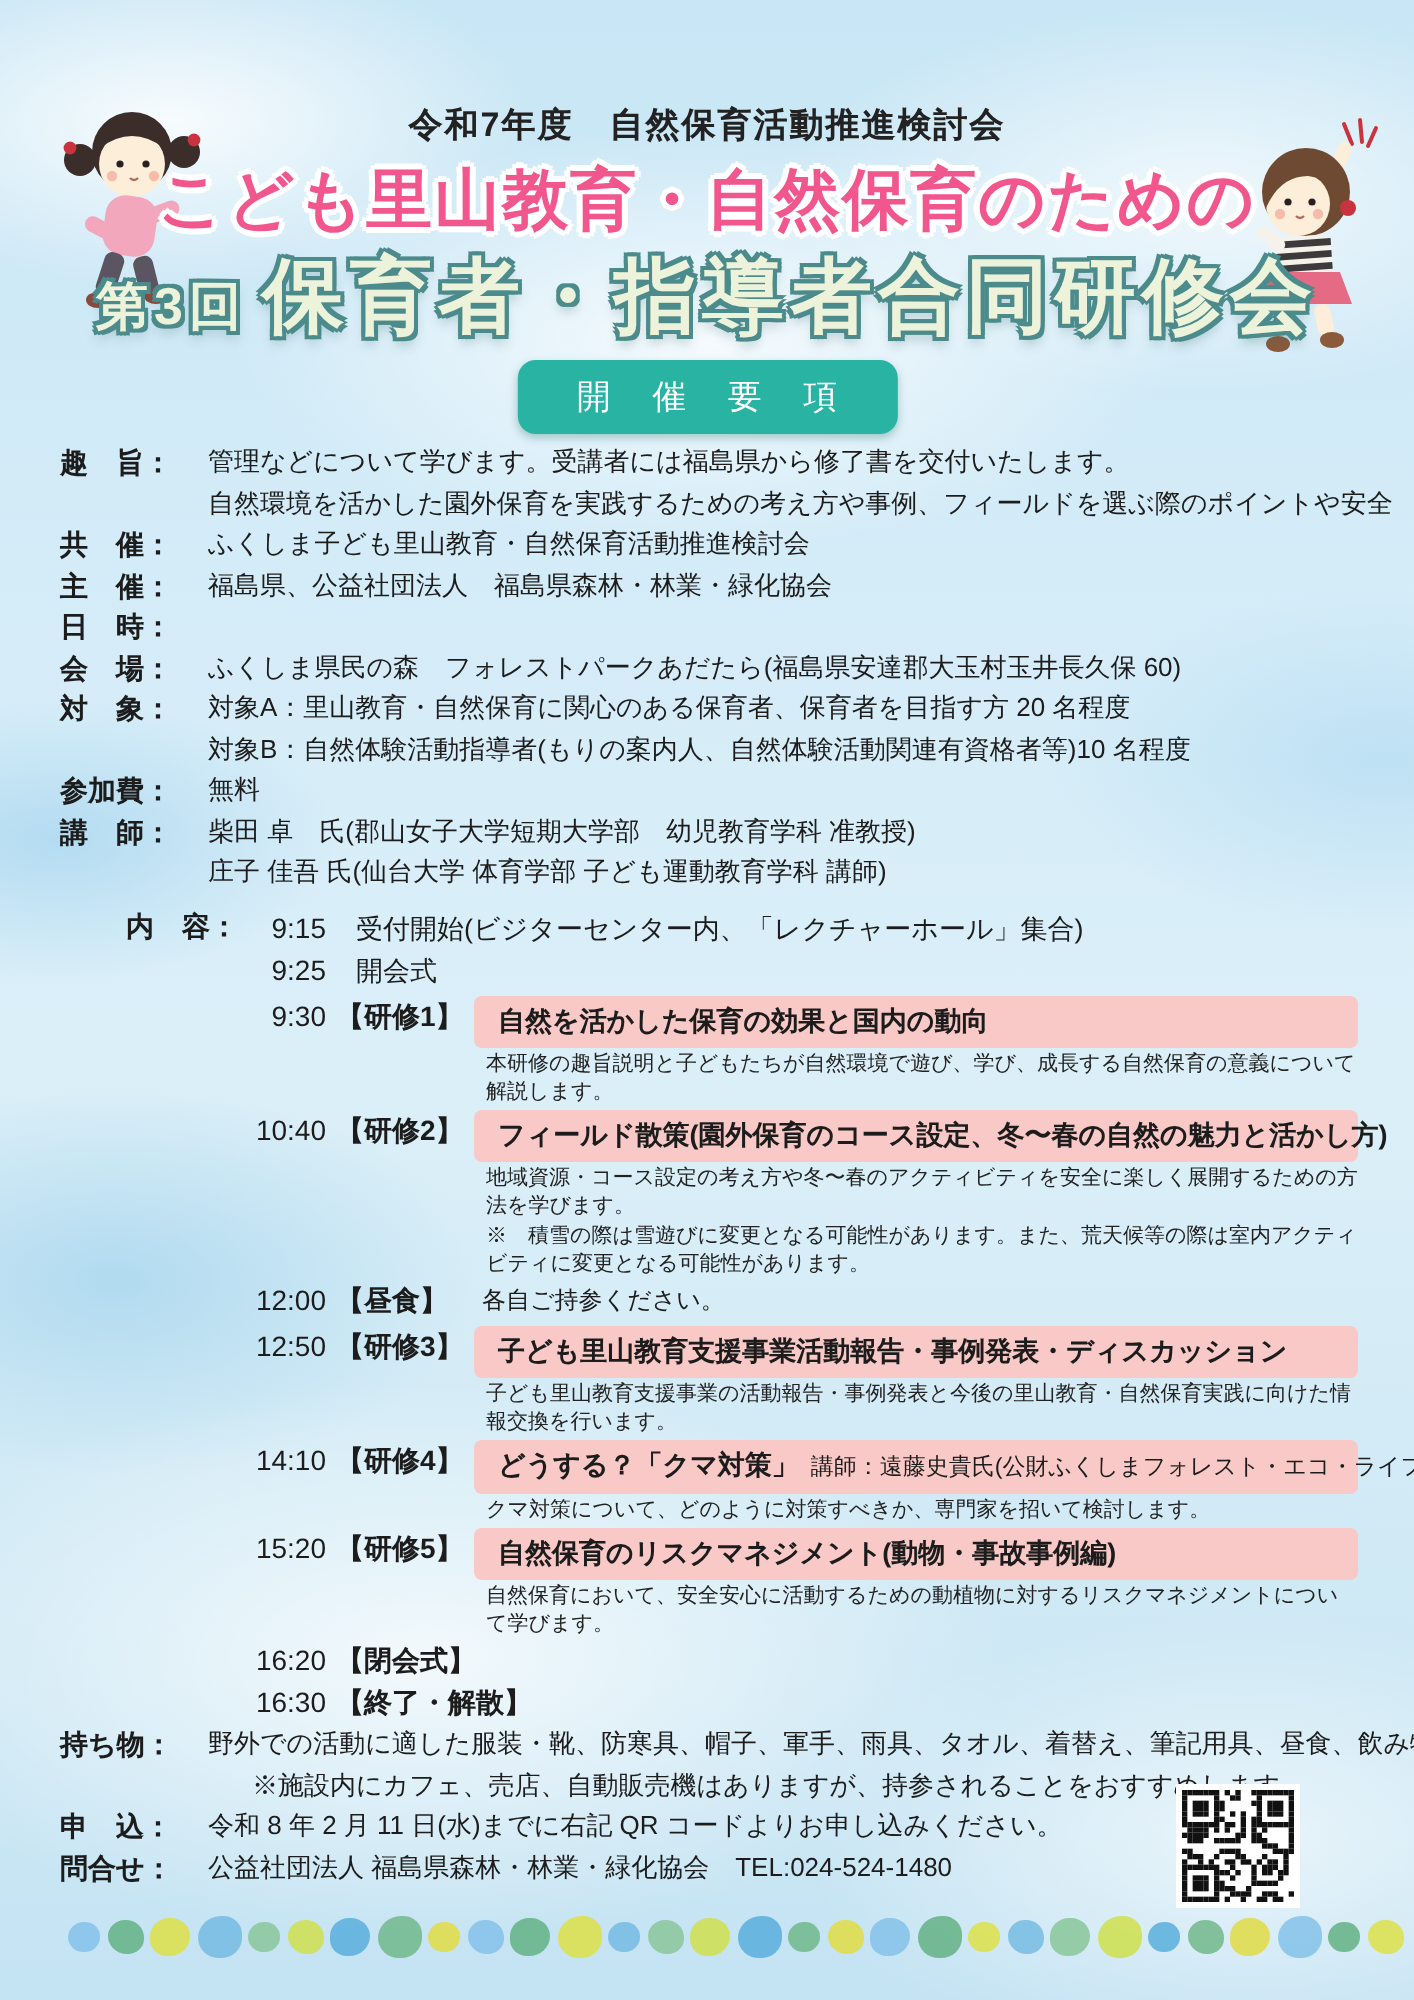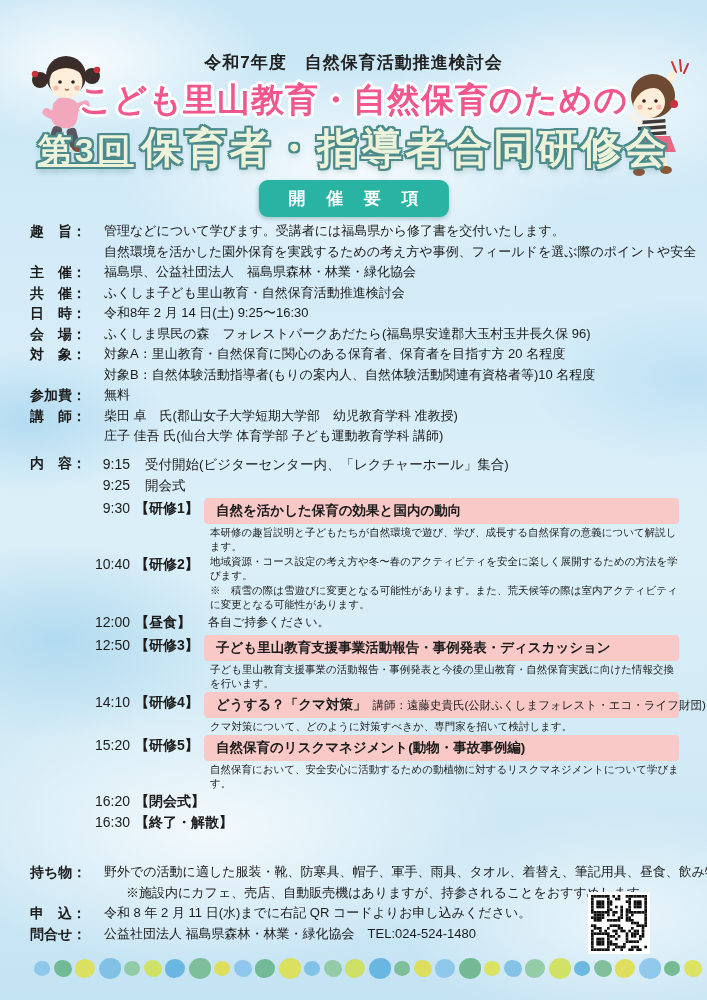--- a/index.html
+++ b/index.html
@@ -22,36 +22,36 @@
     font-size:17px; font-weight:600; letter-spacing:1px; color:#222; }
   .title1 { position:absolute; top:78px; left:0; right:0; text-align:center;
     font-size:33px; font-weight:bold; color:#f1568d; letter-spacing:1px;
     text-shadow:-2px -2px 0 #fff, 2px -2px 0 #fff, -2px 2px 0 #fff, 2px 2px 0 #fff,
                  0 -3px 0 #fff, 0 3px 0 #fff, -3px 0 0 #fff, 3px 0 0 #fff; }
   .title2 { position:absolute; top:121px; left:0; right:0; text-align:center;
     font-weight:bold; color:#edf3da; letter-spacing:3px;
     text-shadow:-2px -2px 0 #4c8b8c, 2px -2px 0 #4c8b8c, -2px 2px 0 #4c8b8c, 2px 2px 0 #4c8b8c,
                  0 -2px 0 #4c8b8c, 0 2px 0 #4c8b8c, -2px 0 0 #4c8b8c, 2px 0 0 #4c8b8c,
                  0 4px 6px rgba(60,110,110,.35); }
-  .t2pre { font-size:34px;text-decoration:underline; }
+  .t2pre { font-size:26px; }
   .t2main { font-size:41px; }
   .badge { position:absolute; top:180px; left:50%; transform:translateX(-50%);
-    background:#28b3a3; color:#fff; font-size:17px; font-weight:bold; letter-spacing:8px;
+    background:#28b3a3; color:#fff; font-size:17px; font-weight:normal; letter-spacing:8px;
     padding:7px 22px 7px 30px; border-radius:9px; box-shadow:0 2px 4px rgba(40,120,110,.35); }
   .kid { position:absolute; }
   .kid-left { left:22px; top:44px; }
   .kid-right { left:606px; top:56px; }
 
   .content { position:absolute; left:30px; right:28px; top:221px; }
   .irow { display:flex; }
   .ilabel { width:74px; flex-shrink:0; font-weight:bold; font-size:14px; line-height:20.5px; white-space:nowrap; }
   .ilines { flex:1; font-size:13px; }
   .iline { line-height:20.5px; white-space:nowrap; }
 
-  .sched { margin-top:7px; position:relative; }
+  .sched { margin-top:7px; position:relative;margin-left:33px; }
   .slabel { position:absolute; left:0; top:1px; font-weight:bold; font-size:14px; }
   .srow { position:relative; min-height:21px; }
   .stime { position:absolute; left:30px; width:70px; text-align:right; font-size:14px; line-height:21px; }
   .stag  { position:absolute; left:105px; font-size:14px; font-weight:600; line-height:21px;text-align:right; }
   .splain-near { display:block; margin-left:115px; font-size:13.5px; line-height:21px; white-space:nowrap; }
   .splain-far  { display:block; margin-left:178px; font-size:12px; line-height:21px; white-space:nowrap; }
   .pbox { margin:2px 0 1px 174px; background:#f8c9c7; border-radius:4px;
     padding:3px 12px; font-weight:bold; font-size:13.5px; line-height:20px; white-space:nowrap; }
   .psub { font-weight:500; font-size:11.5px; margin-left:6px; }
   .sdesc { margin:1px 0 1px 180px; font-size:10.5px; line-height:14px; color:#222; }
@@ -129,41 +129,38 @@
   <div class="content">
     <div id="info-rows">
         <div class="irow">
           <span class="ilabel">趣　旨：</span>
           <div class="ilines">
             <div class="iline">管理などについて学びます。受講者には福島県から修了書を交付いたします。</div>
             <div class="iline">自然環境を活かした園外保育を実践するための考え方や事例、フィールドを選ぶ際のポイントや安全</div>
           </div>
         </div>
         <div class="irow">
+          <span class="ilabel">共　催：</span>
+          <div class="ilines">
+            <div class="iline">ふくしま子ども里山教育・自然保育活動推進検討会</div>
+          </div>
+        </div>
+        <div class="irow">
           <span class="ilabel">主　催：</span>
           <div class="ilines">
             <div class="iline">福島県、公益社団法人　福島県森林・林業・緑化協会</div>
           </div>
         </div>
         <div class="irow">
-          <span class="ilabel">共　催：</span>
-          <div class="ilines">
-            <div class="iline">ふくしま子ども里山教育・自然保育活動推進検討会</div>
-          </div>
-        </div>
-        <div class="irow">
           <span class="ilabel">日　時：</span>
-          <div class="ilines">
-            <div class="iline">令和8年 2 月 14 日(土) 9:25〜16:30</div>
-          </div>
         </div>
         <div class="irow">
           <span class="ilabel">会　場：</span>
           <div class="ilines">
-            <div class="iline">ふくしま県民の森　フォレストパークあだたら(福島県安達郡大玉村玉井長久保 96)</div>
+            <div class="iline">ふくしま県民の森　フォレストパークあだたら(福島県安達郡大玉村玉井長久保 60)</div>
           </div>
         </div>
         <div class="irow">
           <span class="ilabel">対　象：</span>
           <div class="ilines">
             <div class="iline">対象A：里山教育・自然保育に関心のある保育者、保育者を目指す方 20 名程度</div>
             <div class="iline">対象B：自然体験活動指導者(もりの案内人、自然体験活動関連有資格者等)10 名程度</div>
           </div>
         </div>
         <div class="irow">
@@ -193,20 +190,21 @@
           </div>
           <div class="srow">
             <span class="stime">9:30</span>
             <span class="stag">【研修1】</span>
             <div class="pbox">自然を活かした保育の効果と国内の動向</div>
             <div class="sdesc">本研修の趣旨説明と子どもたちが自然環境で遊び、学び、成長する自然保育の意義について解説します。</div>
           </div>
           <div class="srow">
             <span class="stime">10:40</span>
             <span class="stag">【研修2】</span>
+            <div class="pbox">フィールド散策(園外保育のコース設定、冬〜春の自然の魅力と活かし方)</div>
             <div class="sdesc">地域資源・コース設定の考え方や冬〜春のアクティビティを安全に楽しく展開するための方法を学びます。</div>
             <div class="sdesc">※　積雪の際は雪遊びに変更となる可能性があります。また、荒天候等の際は室内アクティビティに変更となる可能性があります。</div>
           </div>
           <div class="srow">
             <span class="stime">12:00</span>
             <span class="stag">【昼食】</span>
             <span class="splain-far">各自ご持参ください。</span>
           </div>
           <div class="srow">
             <span class="stime">12:50</span>

